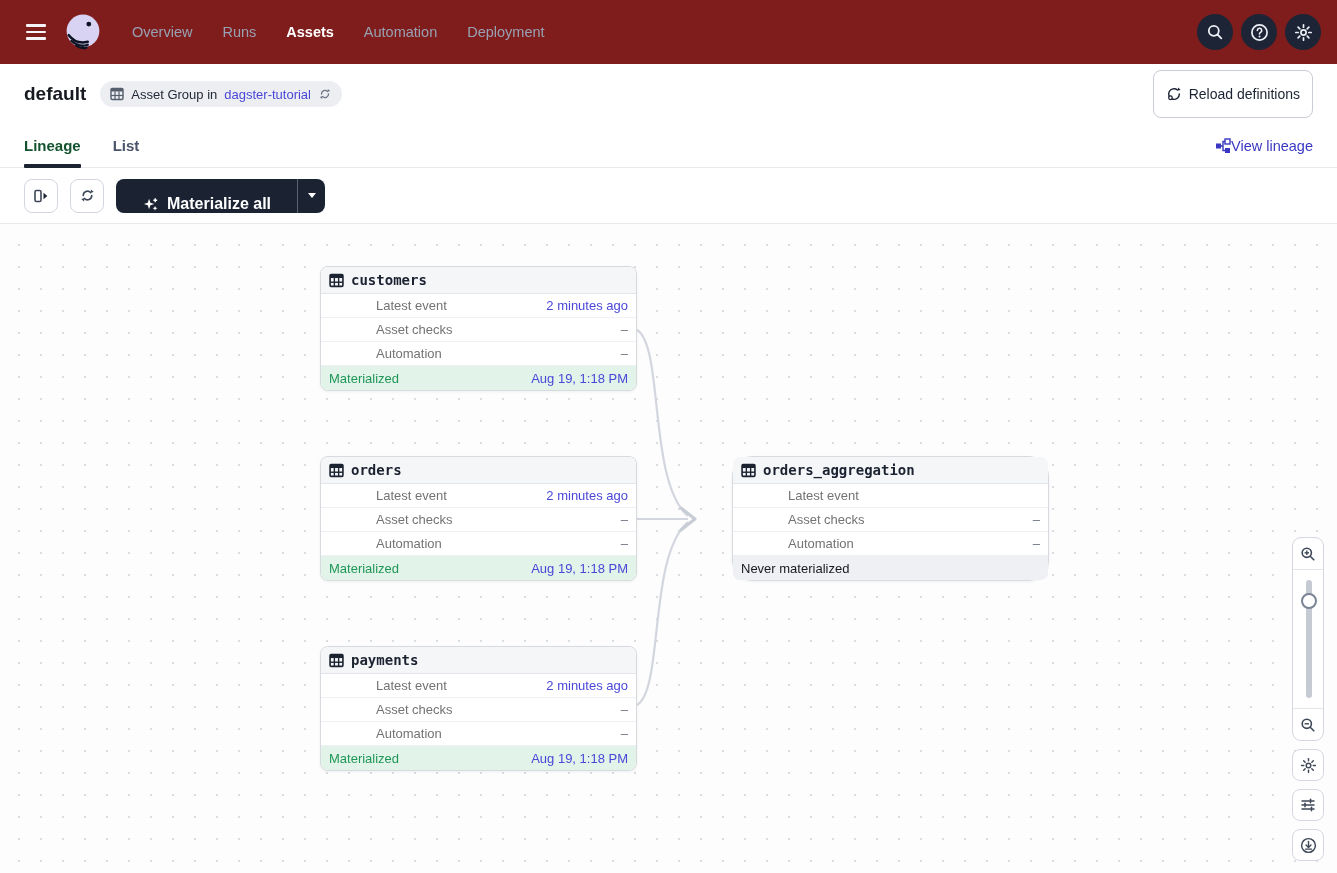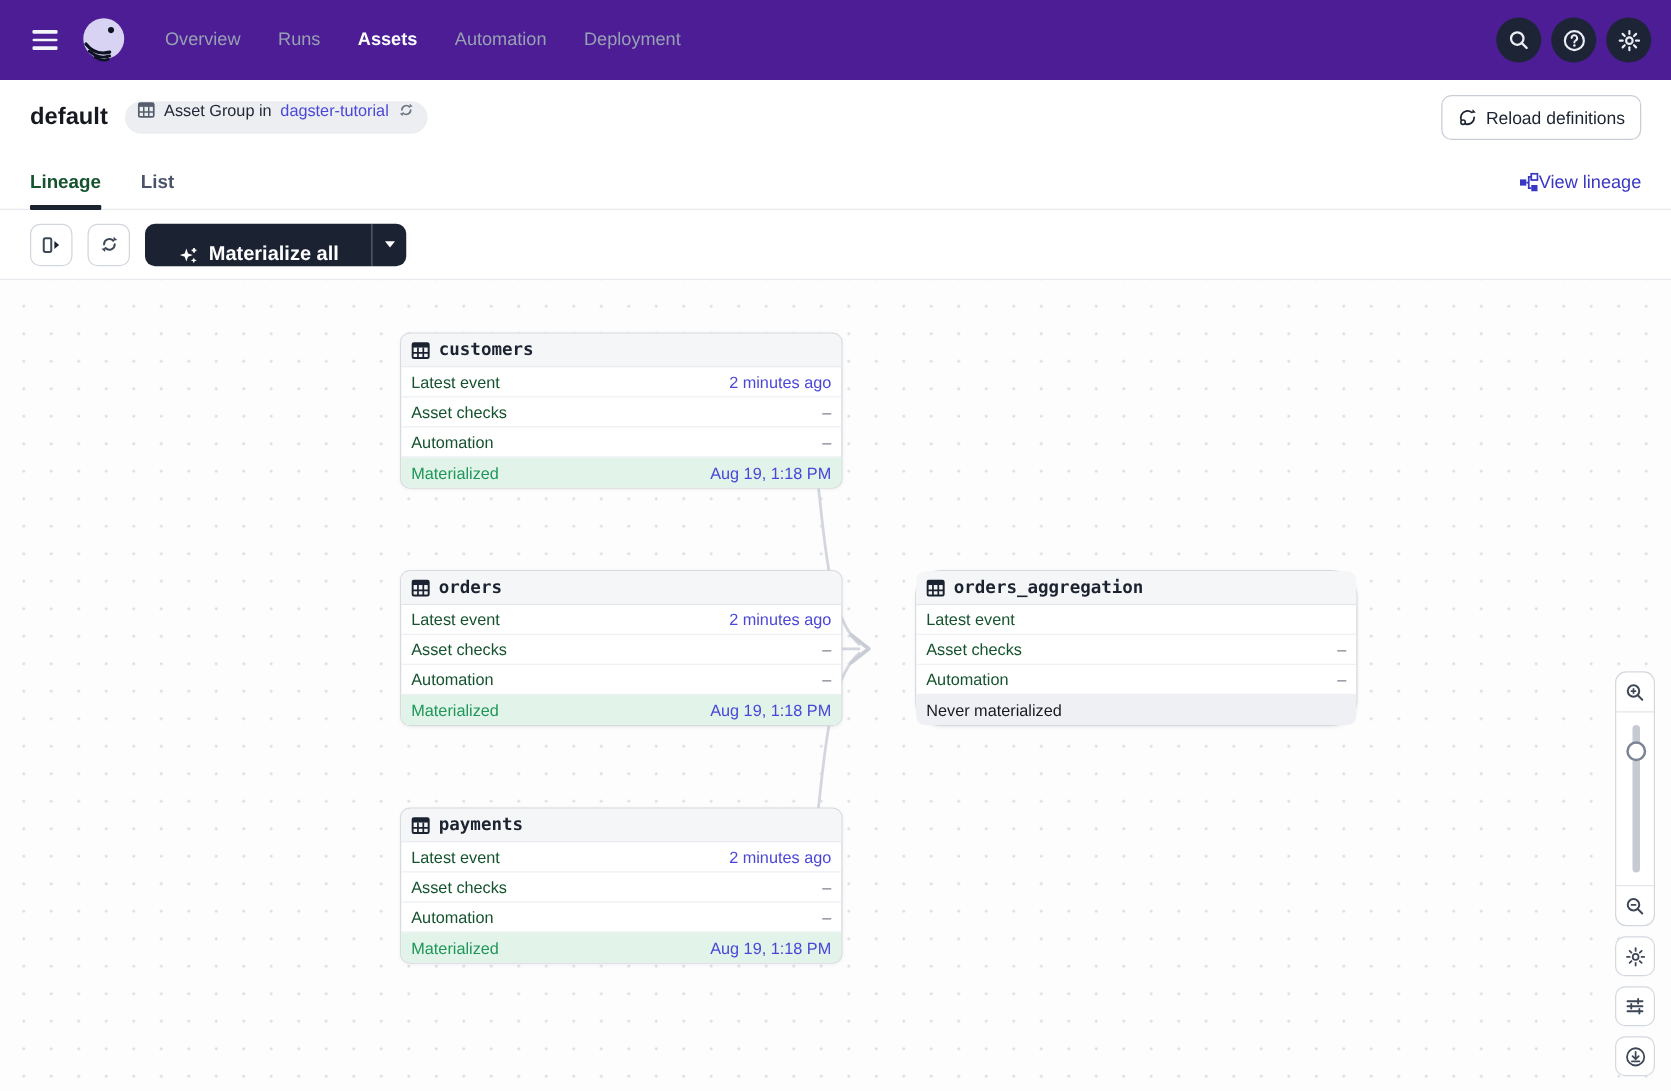--- a/index.html
+++ b/index.html
@@ -1,35 +1,35 @@
 <!DOCTYPE html>
 <html><head>
 <meta charset="utf-8">
 <style>
   * { margin:0; padding:0; box-sizing:border-box; }
   html,body { width:1337px; height:873px; overflow:hidden; background:#fff;
     font-family:"Liberation Sans", sans-serif; color:#16191f; }
 
   
-  .navbar { height:64px; background:#4c1d95; display:flex; align-items:center; padding:0 16px; }
+  .navbar { height:64px; background:#7f1d1d; display:flex; align-items:center; padding:0 16px; }
   .hamburger { width:40px; height:40px; display:flex; flex-direction:column; justify-content:center; gap:4px; background:none; border:none; cursor:pointer; padding:0 10px; }
   .hamburger span { display:block; width:20px; height:2.4px; background:#f2f4f8; border-radius:1px; }
   .logo { width:38px; height:38px; margin-left:8px; }
   .nav-links { display:flex; gap:30px; margin-left:30px; }
   .nav-link { font-size:14.5px; color:#98a1b3; text-decoration:none; font-weight:400; }
   .nav-link.active { color:#ffffff; font-weight:700; }
   .nav-right { margin-left:auto; display:flex; gap:8px; }
   .nav-icon-btn { width:36px; height:36px; border-radius:50%; background:#1d2436; border:none; display:flex; align-items:center; justify-content:center; cursor:pointer; }
 
   
   .page-header { height:60px; display:flex; align-items:center; padding:0 24px; background:#fff; }
   .page-title { font-size:19px; font-weight:700; }
-  .group-badge { margin-left:14px; height:26px; background:#eceef2; border-radius:14px; display:flex; gap:7px; padding:0 10px; font-size:13px; color:#232936; cursor:default; }
+  .group-badge { margin-left:14px; height:26px; background:#eceef2; border-radius:14px; display:flex; align-items:center; gap:7px; padding:0 10px; font-size:13px; color:#232936; cursor:default; }
   .group-badge a { color:#4a47d8; text-decoration:none; }
-  .btn-outline { display:flex; align-items:center; gap:7px; background:#fff; border:1px solid #c9cdd6; border-radius:8px; height:36px; padding:0 12px; font-size:14px; color:#1b2230; cursor:pointer; font-family:inherit; }
+  .btn-outline { display:flex; align-items:center; gap:7px; background:#fff; border:1px solid #c9cdd6; border-radius:8px; height:48px; padding:0 12px; font-size:14px; color:#1b2230; cursor:pointer; font-family:inherit; }
   .reload-btn { margin-left:auto; }
 
   
   .tabs-row { height:44px; padding:0 24px; border-bottom:1px solid #e7e9ed; display:flex; align-items:stretch; }
   .tab { display:flex; align-items:center; font-size:15px; font-weight:700; color:#14532d; position:relative; cursor:pointer; margin-right:32px; }
   .tab.inactive { color:#49536a; font-weight:600; }
   .tab.active::after { content:""; position:absolute; left:0; right:0; bottom:-1px; height:4px; background:#1b2230; border-radius:1px; }
   .view-lineage { margin-left:auto; display:flex; align-items:center; gap:0; font-size:14.5px; color:#3a38c2; text-decoration:none; }
 
   
@@ -42,25 +42,25 @@
   .materialize-main { display:flex; align-items:flex-end; gap:8px; padding:0 26px; color:#fff; font-size:16px; font-weight:600; background:none; border:none; cursor:pointer; font-family:inherit; }
   .materialize-caret { width:28px; border:none; border-left:1px solid #5b6270; background:none; display:flex; align-items:center; justify-content:center; cursor:pointer; }
   .caret-down { width:0; height:0; border-left:4.5px solid transparent; border-right:4.5px solid transparent; border-top:5.5px solid #fff; }
 
   
   .canvas { position:relative; height:649px; background:#fdfdfd;
     background-image:radial-gradient(circle, #d9dce1 1.1px, transparent 1.3px);
     background-size:22px 22px; background-position:8px 10px; overflow:hidden; }
   .edges { position:absolute; inset:0; pointer-events:none; }
 
-  .asset-node { position:absolute; width:354px; background:#fff; border:1px solid #d7dade; border-radius:8px; box-shadow:0 1px 3px rgba(20,30,50,0.06); font-size:13px; cursor:pointer;text-align:center; }
+  .asset-node { position:absolute; width:317px; background:#fff; border:1px solid #d7dade; border-radius:8px; box-shadow:0 1px 3px rgba(20,30,50,0.06); font-size:13px; cursor:pointer;text-align:center; }
   .node-header { height:27px; background:#f5f6f8; border-bottom:1px solid #e3e5ea; border-radius:7px 7px 0 0; display:flex; align-items:center; gap:7px; padding:0 8px; }
   .node-name { font-family:"DejaVu Sans Mono", monospace; font-weight:700; font-size:14px; color:#1b2230; }
   .node-row { height:24px; display:flex; align-items:center; justify-content:space-between; padding:0 8px; border-bottom:1px solid #eef0f3; }
-  .row-label { color:#14532d; }
+  .row-label { color:#737373;margin-left:47px; }
   .row-value-link { color:#4a47d8; }
   .row-value-dash { color:#6f7683; }
   .node-footer { height:24px; display:flex; align-items:center; justify-content:space-between; padding:0 8px; border-radius:0 0 7px 7px; }
   .node-footer.materialized { background:#e2f3e9; }
   .node-footer.materialized .footer-label { color:#1f9758; }
   .node-footer.materialized .footer-value { color:#4a47d8; }
   .node-footer.never { background:#eff0f3; }
   .node-footer.never .footer-label { color:#16191f; }
 
   .node-customers { left:320px; top:42px; }

